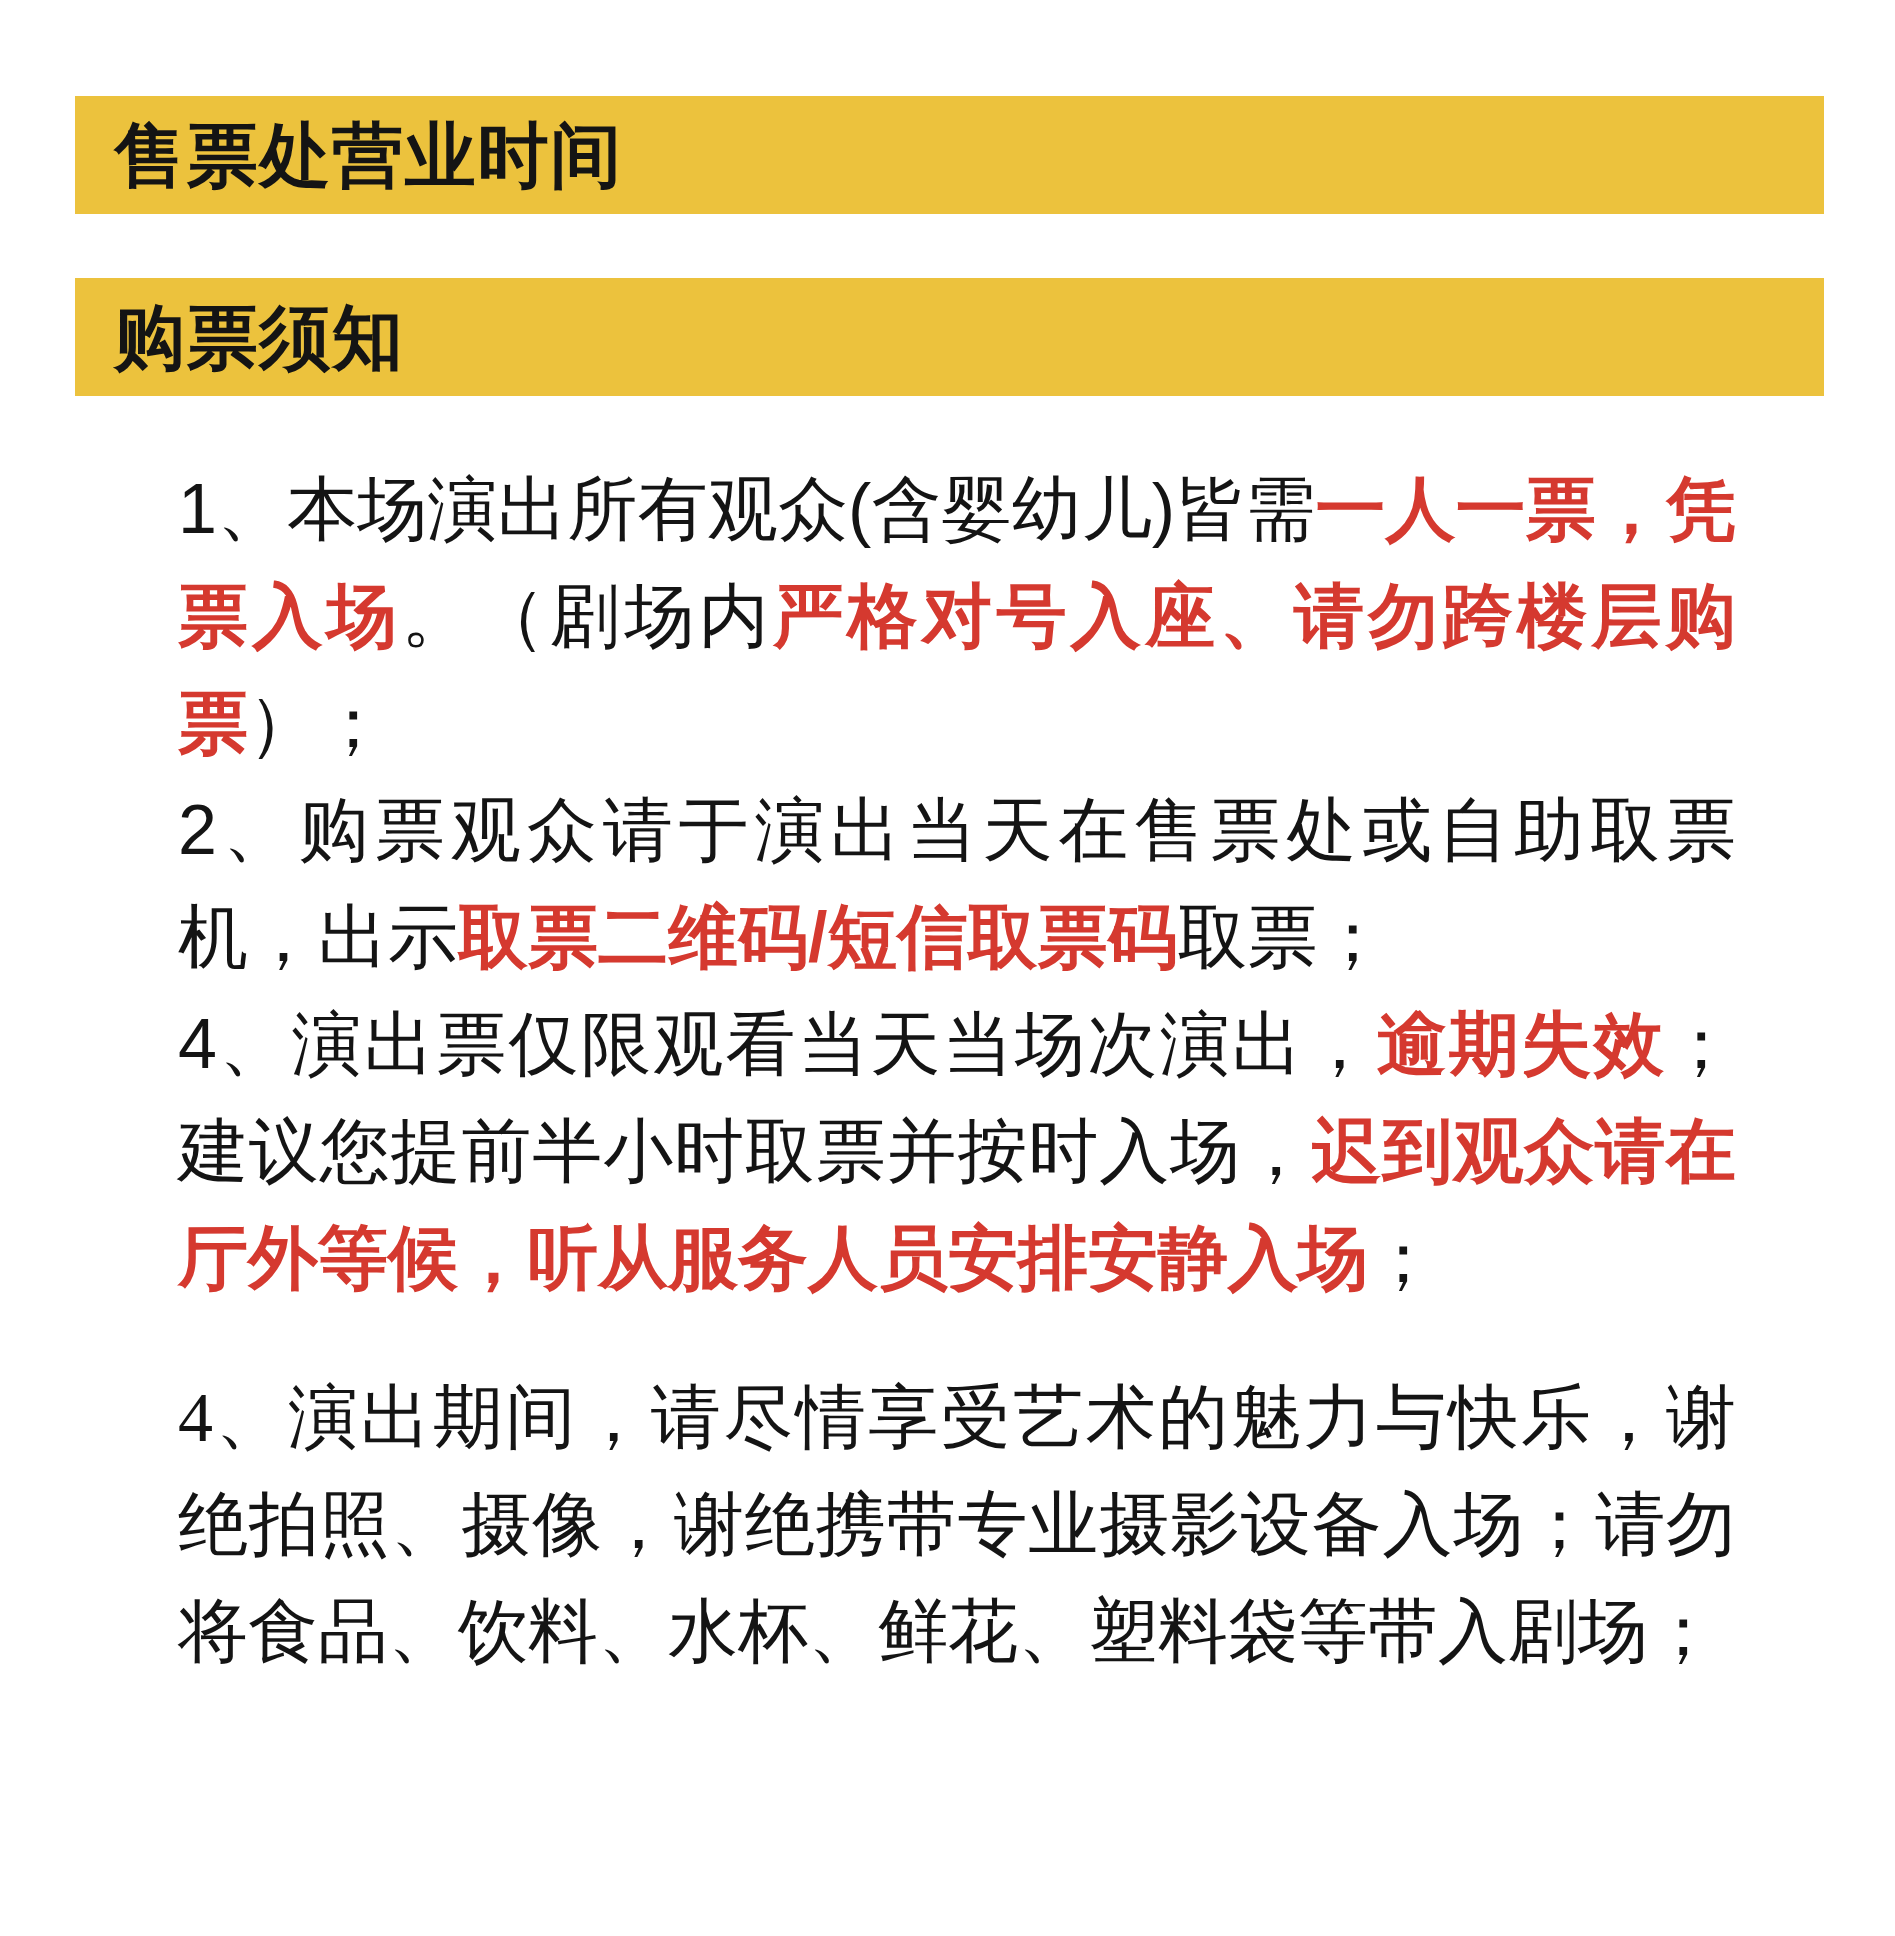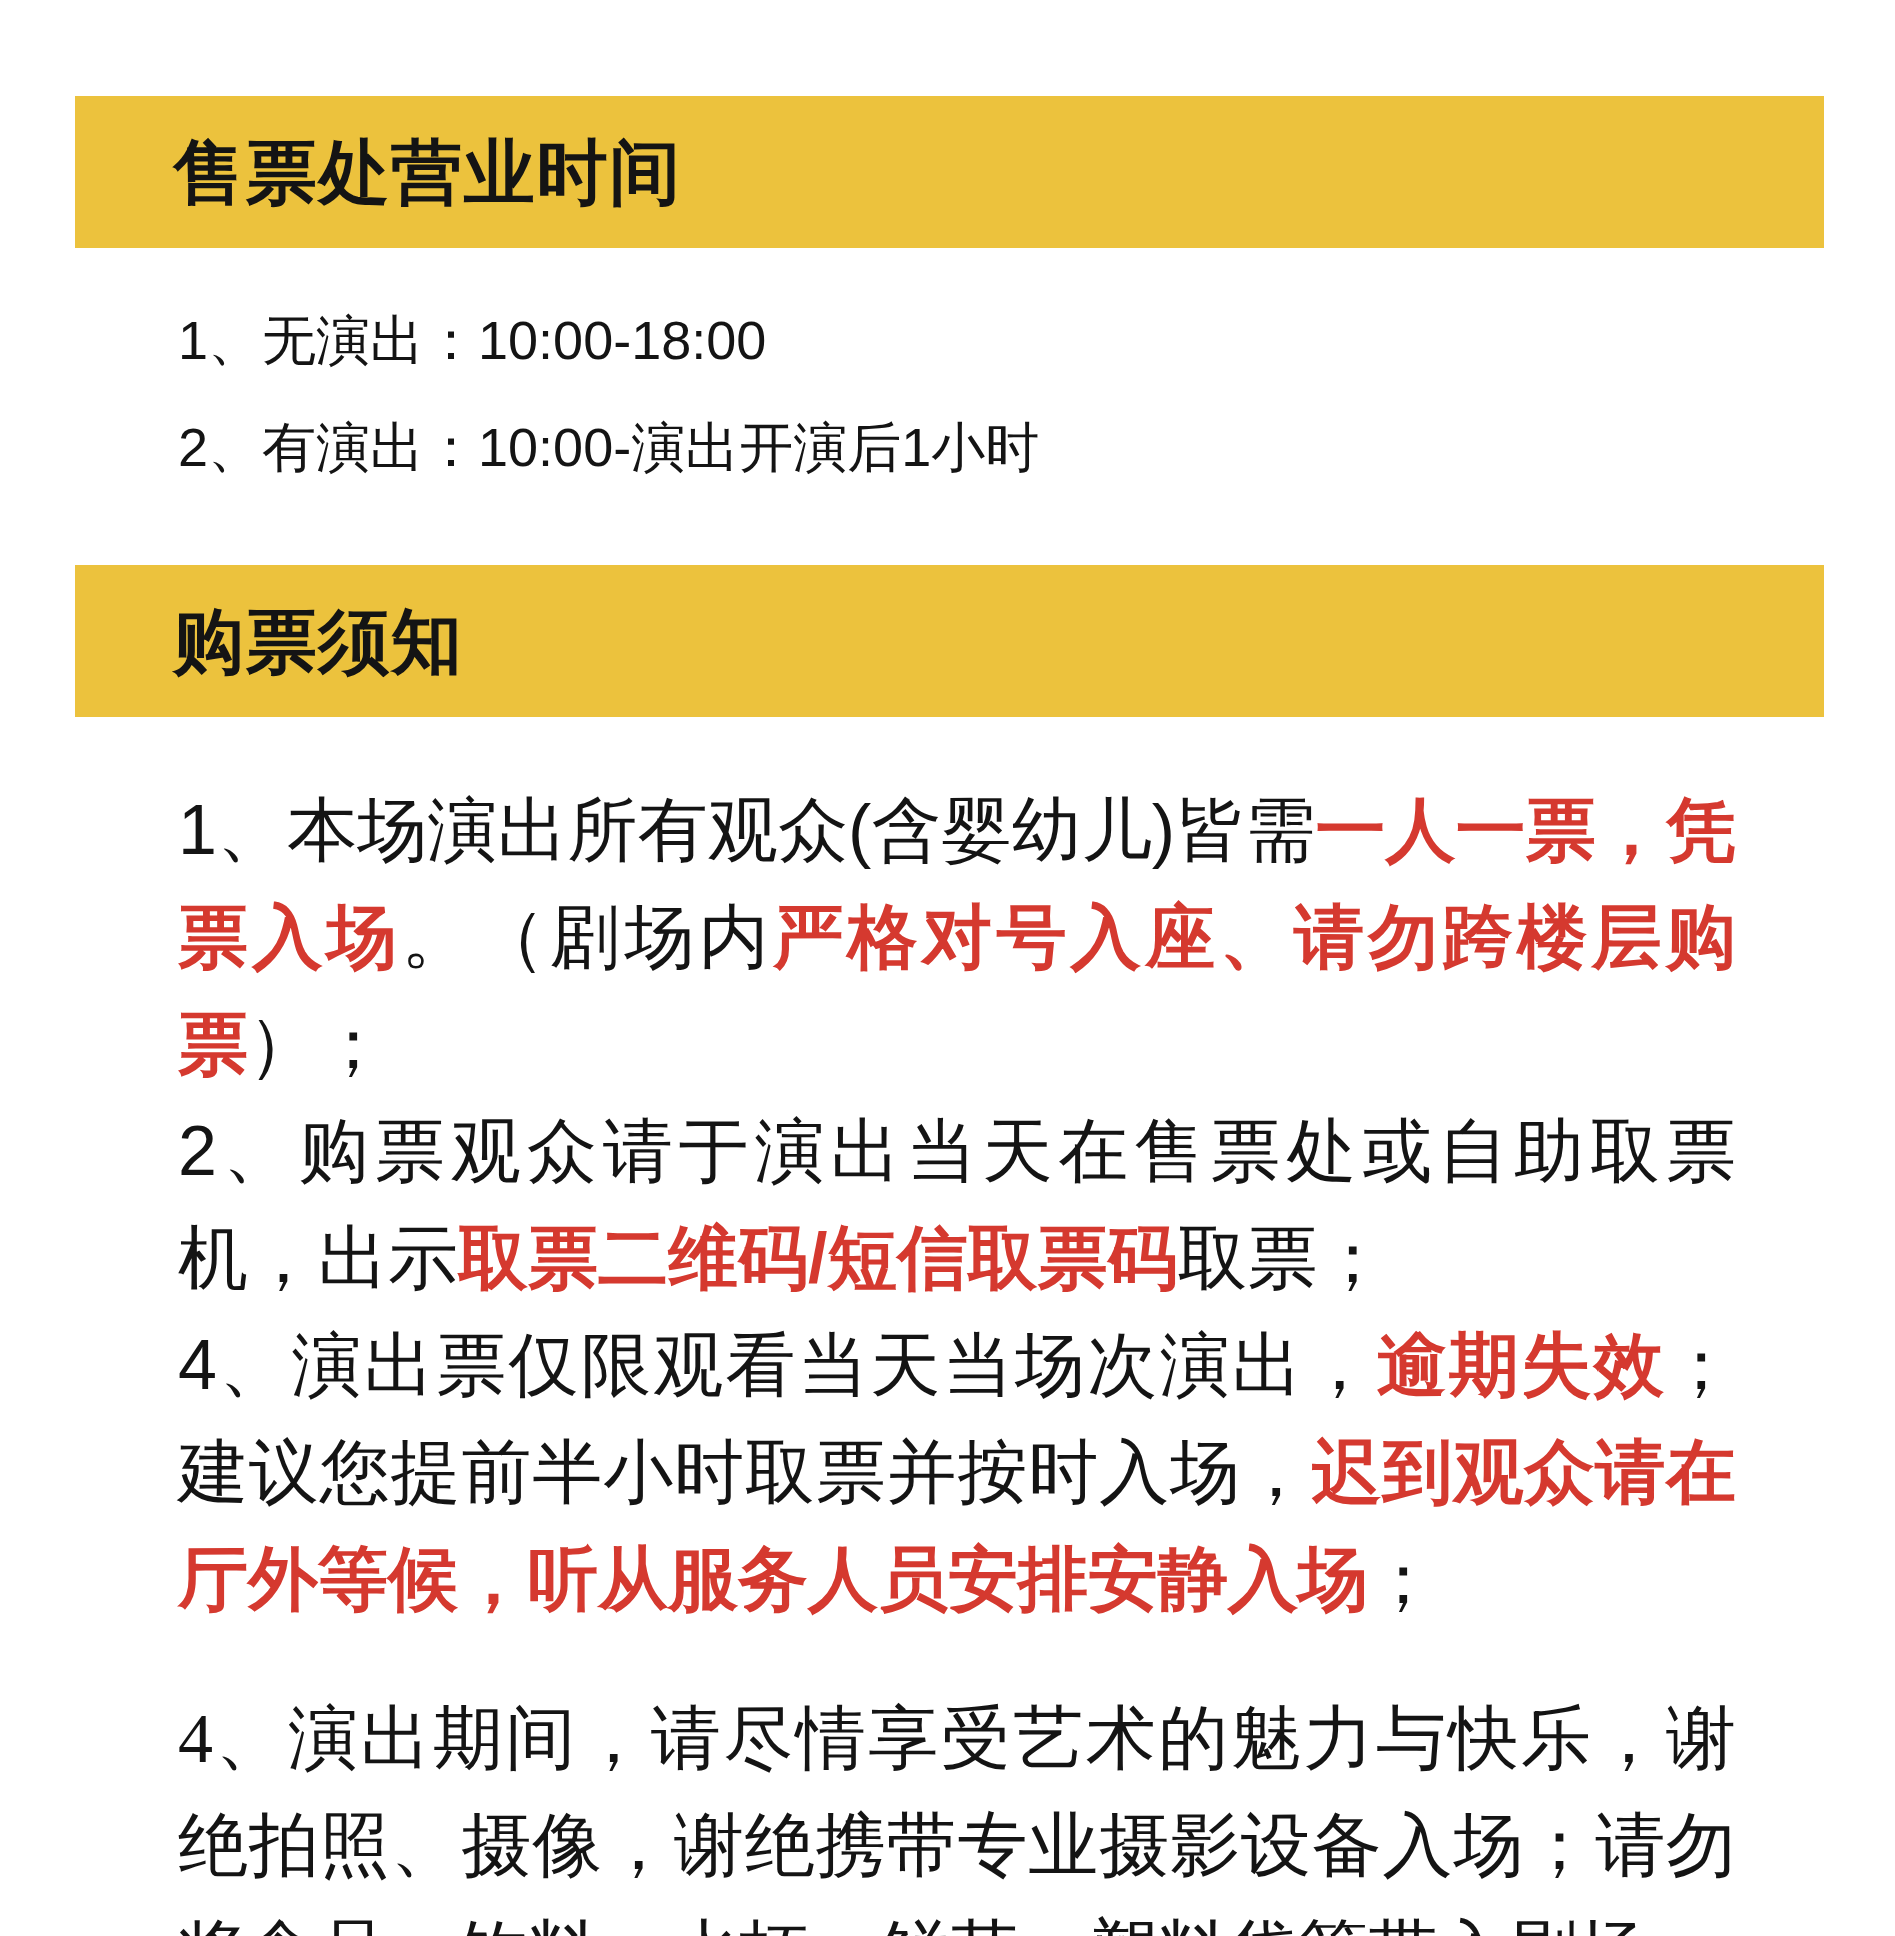--- a/index.html
+++ b/index.html
@@ -15,26 +15,26 @@
     overflow: hidden;
   }
   .page {
     position: relative;
     width: 1896px;
     height: 1936px;
   }
   .banner {
     margin-left: 75px;
     width: 1749px;
-    height: 152px;
+    height: 118px;
     background: var(--accent-yellow, #ecc23d);
     display: flex;
     align-items: center;
     box-sizing: border-box;
-    padding-left: 98px;
+    padding-left: 39px;
   }
   .banner-hours  { margin-top: 96px; }
   .banner-notice { margin-top: 64px; }
   .banner-title {
     margin: 0;
     font-size: 71px;
     font-weight: 700;
     letter-spacing: 1.7px;
     color: var(--text-color, #141414);
     line-height: 1;
@@ -62,24 +62,20 @@
 </style>
 </head>
 <body>
 
 <div class="page">
 
   <section class="banner banner-hours">
     <h1 class="banner-title">售票处营业时间</h1>
   </section>
 
-  <div class="hours-list" id="hours-list">
-      <div class="hours-item">1、无演出：10:00-18:00</div>
-      <div class="hours-item">2、有演出：10:00-演出开演后1小时</div>
-    </div>
 
   <section class="banner banner-notice">
     <h1 class="banner-title">购票须知</h1>
   </section>
 
   <div class="paragraphs" id="notice-paragraphs">
       <p class="para"><span class="run">1、本场演出所有观众(含婴幼儿)皆需</span><span class="run red">一人一票，凭票入场</span><span class="run">。（剧场内</span><span class="run red">严格对号入座、请勿跨楼层购票</span><span class="run">）；</span></p>
       <p class="para"><span class="run">2、购票观众请于演出当天在售票处或自助取票机，出示</span><span class="run red">取票二维码/短信取票码</span><span class="run">取票；</span></p>
       <p class="para"><span class="run">4、演出票仅限观看当天当场次演出，</span><span class="run red">逾期失效</span><span class="run">；建议您提前半小时取票并按时入场，</span><span class="run red">迟到观众请在厅外等候，听从服务人员安排安静入场</span><span class="run">；</span></p>
       <p class="para gap-before"><span class="run">4、演出期间，请尽情享受艺术的魅力与快乐，谢绝拍照、摄像，谢绝携带专业摄影设备入场；请勿将食品、饮料、水杯、鲜花、塑料袋等带入剧场；</span></p>

